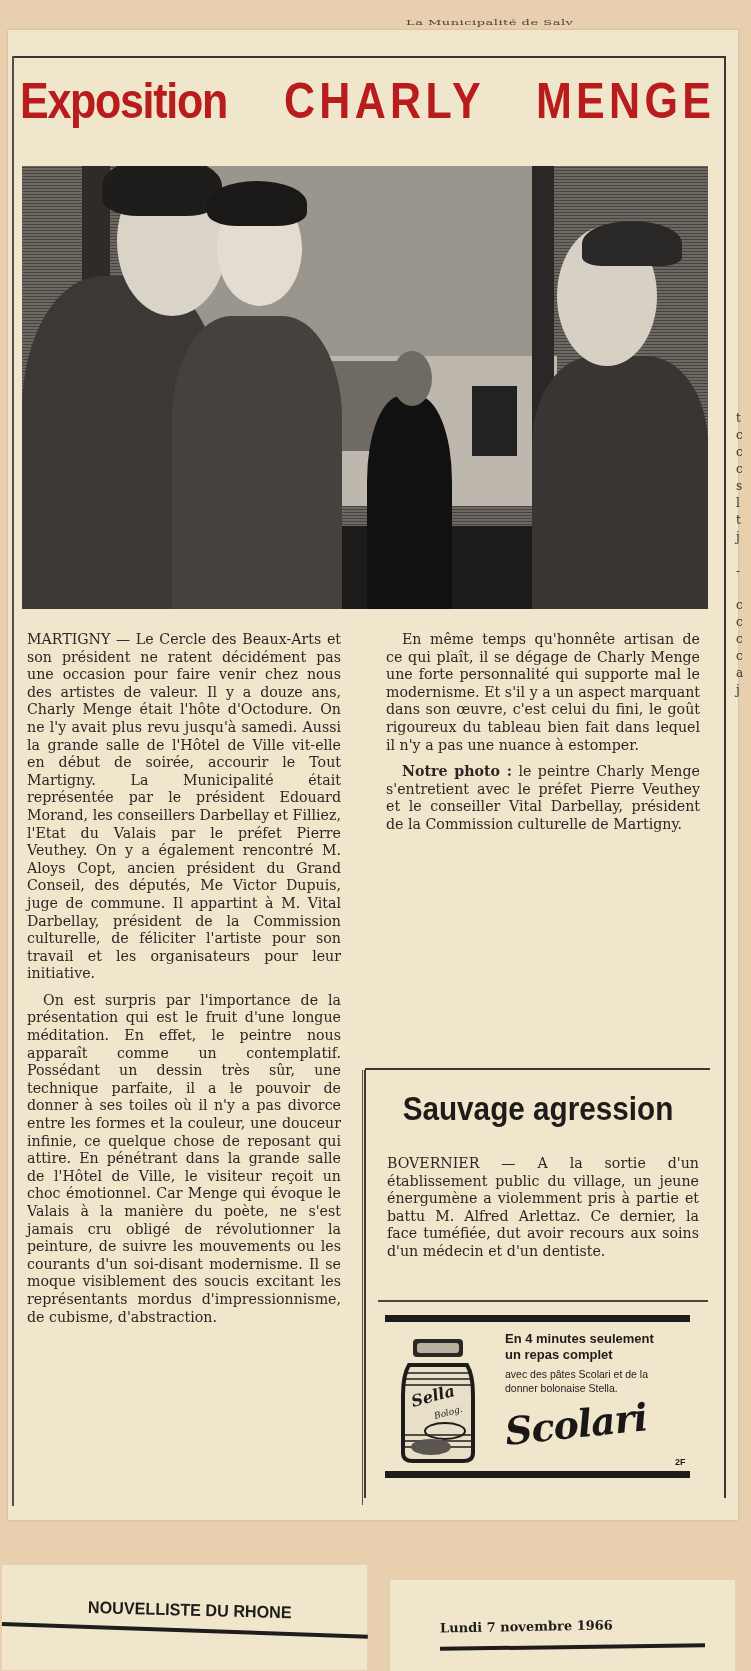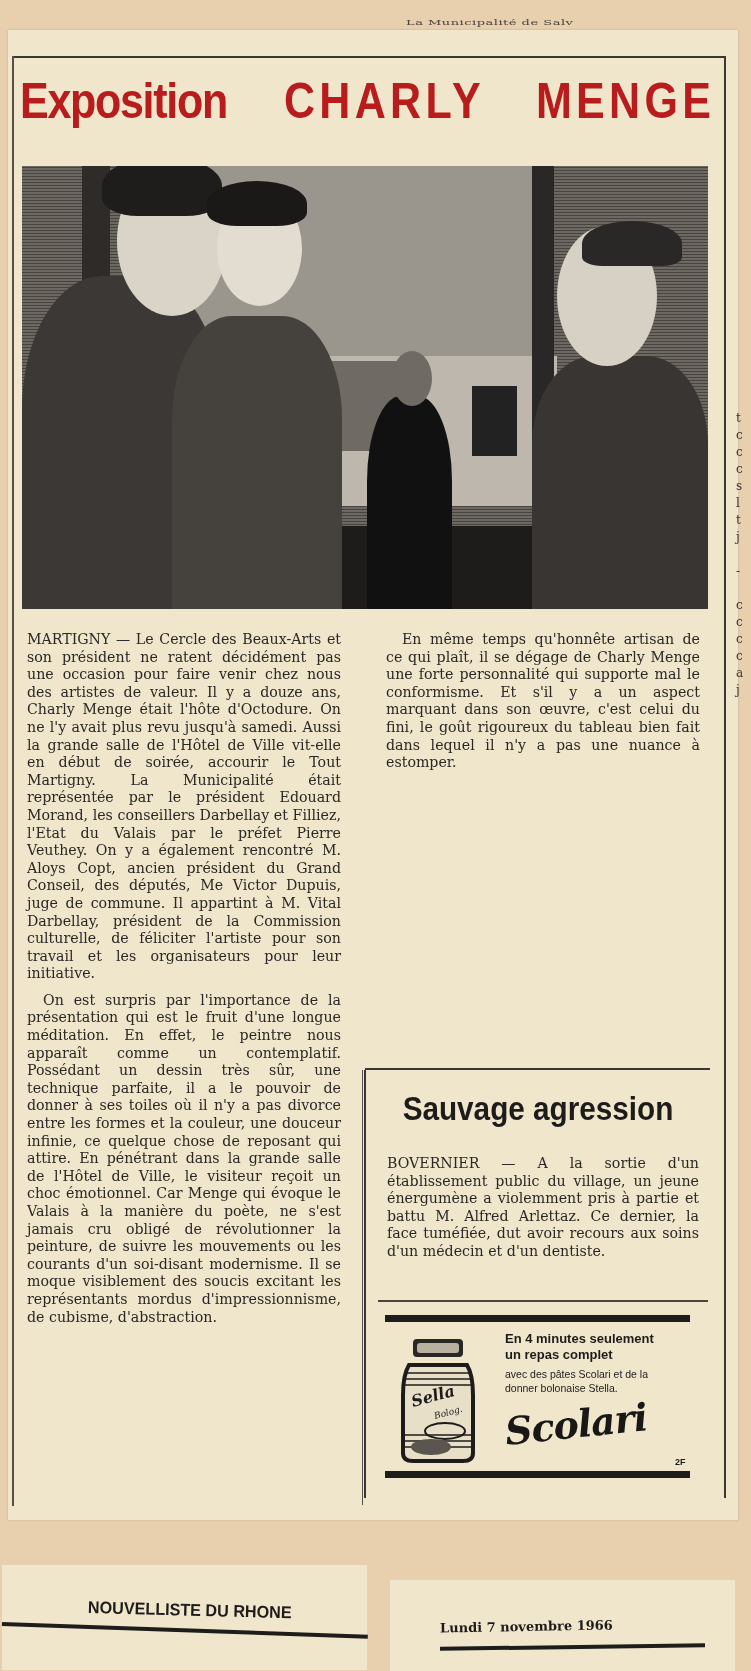--- a/index.html
+++ b/index.html
@@ -153,21 +153,22 @@
   <div class="person p4-head"></div>
   <div class="person p4-hair"></div>
 </div>
 
 <div class="col col-left">
   <p>MARTIGNY — Le Cercle des Beaux-Arts et son président ne ratent décidément pas une occasion pour faire venir chez nous des artistes de valeur. Il y a douze ans, Charly Menge était l'hôte d'Octodure. On ne l'y avait plus revu jusqu'à samedi. Aussi la grande salle de l'Hôtel de Ville vit-elle en début de soirée, accourir le Tout Martigny. La Municipalité était représentée par le président Edouard Morand, les conseillers Darbellay et Filliez, l'Etat du Valais par le préfet Pierre Veuthey. On y a également rencontré M. Aloys Copt, ancien président du Grand Conseil, des députés, Me Victor Dupuis, juge de commune. Il appartint à M. Vital Darbellay, président de la Commission culturelle, de féliciter l'artiste pour son travail et les organisateurs pour leur initiative.</p>
   <p class="indent">On est surpris par l'importance de la présentation qui est le fruit d'une longue méditation. En effet, le peintre nous apparaît comme un contemplatif. Possédant un dessin très sûr, une technique parfaite, il a le pouvoir de donner à ses toiles où il n'y a pas divorce entre les formes et la couleur, une douceur infinie, ce quelque chose de reposant qui attire. En pénétrant dans la grande salle de l'Hôtel de Ville, le visiteur reçoit un choc émotionnel. Car Menge qui évoque le Valais à la manière du poète, ne s'est jamais cru obligé de révolutionner la peinture, de suivre les mouvements ou les courants d'un soi-disant modernisme. Il se moque visiblement des soucis excitant les représentants mordus d'impressionnisme, de cubisme, d'abstraction.</p>
 </div>
 
 <div class="col col-right">
-  <p class="indent">En même temps qu'honnête artisan de ce qui plaît, il se dégage de Charly Menge une forte personnalité qui supporte mal le conformisme. Et s'il y a un aspect marquant dans son œuvre, c'est celui du fini, le goût rigoureux du tableau bien fait dans lequel il n'y a pas une nuance à estomper.</p>
+  <p class="indent">En même temps qu'honnête artisan de ce qui plaît, il se dégage de Charly Menge une forte personnalité qui supporte mal le modernisme. Et s'il y a un aspect marquant dans son œuvre, c'est celui du fini, le goût rigoureux du tableau bien fait dans lequel il n'y a pas une nuance à estomper.</p>
+  <p class="indent"><span class="bold">Notre photo :</span><span> le peintre Charly Menge s'entretient avec le préfet Pierre Veuthey et le conseiller Vital Darbellay, président de la Commission culturelle de Martigny.</span></p>
 </div>
 
 <div class="col-divider"></div>
 <div class="box-top-rule"></div>
 <div class="box-left-rule"></div>
 
 <div class="sub-headline">Sauvage agression</div>
 <div class="col col-box">
   <p>BOVERNIER — A la sortie d'un établissement public du village, un jeune énergumène a violemment pris à partie et battu M. Alfred Arlettaz. Ce dernier, la face tuméfiée, dut avoir recours aux soins d'un médecin et d'un dentiste.</p>
 </div>

